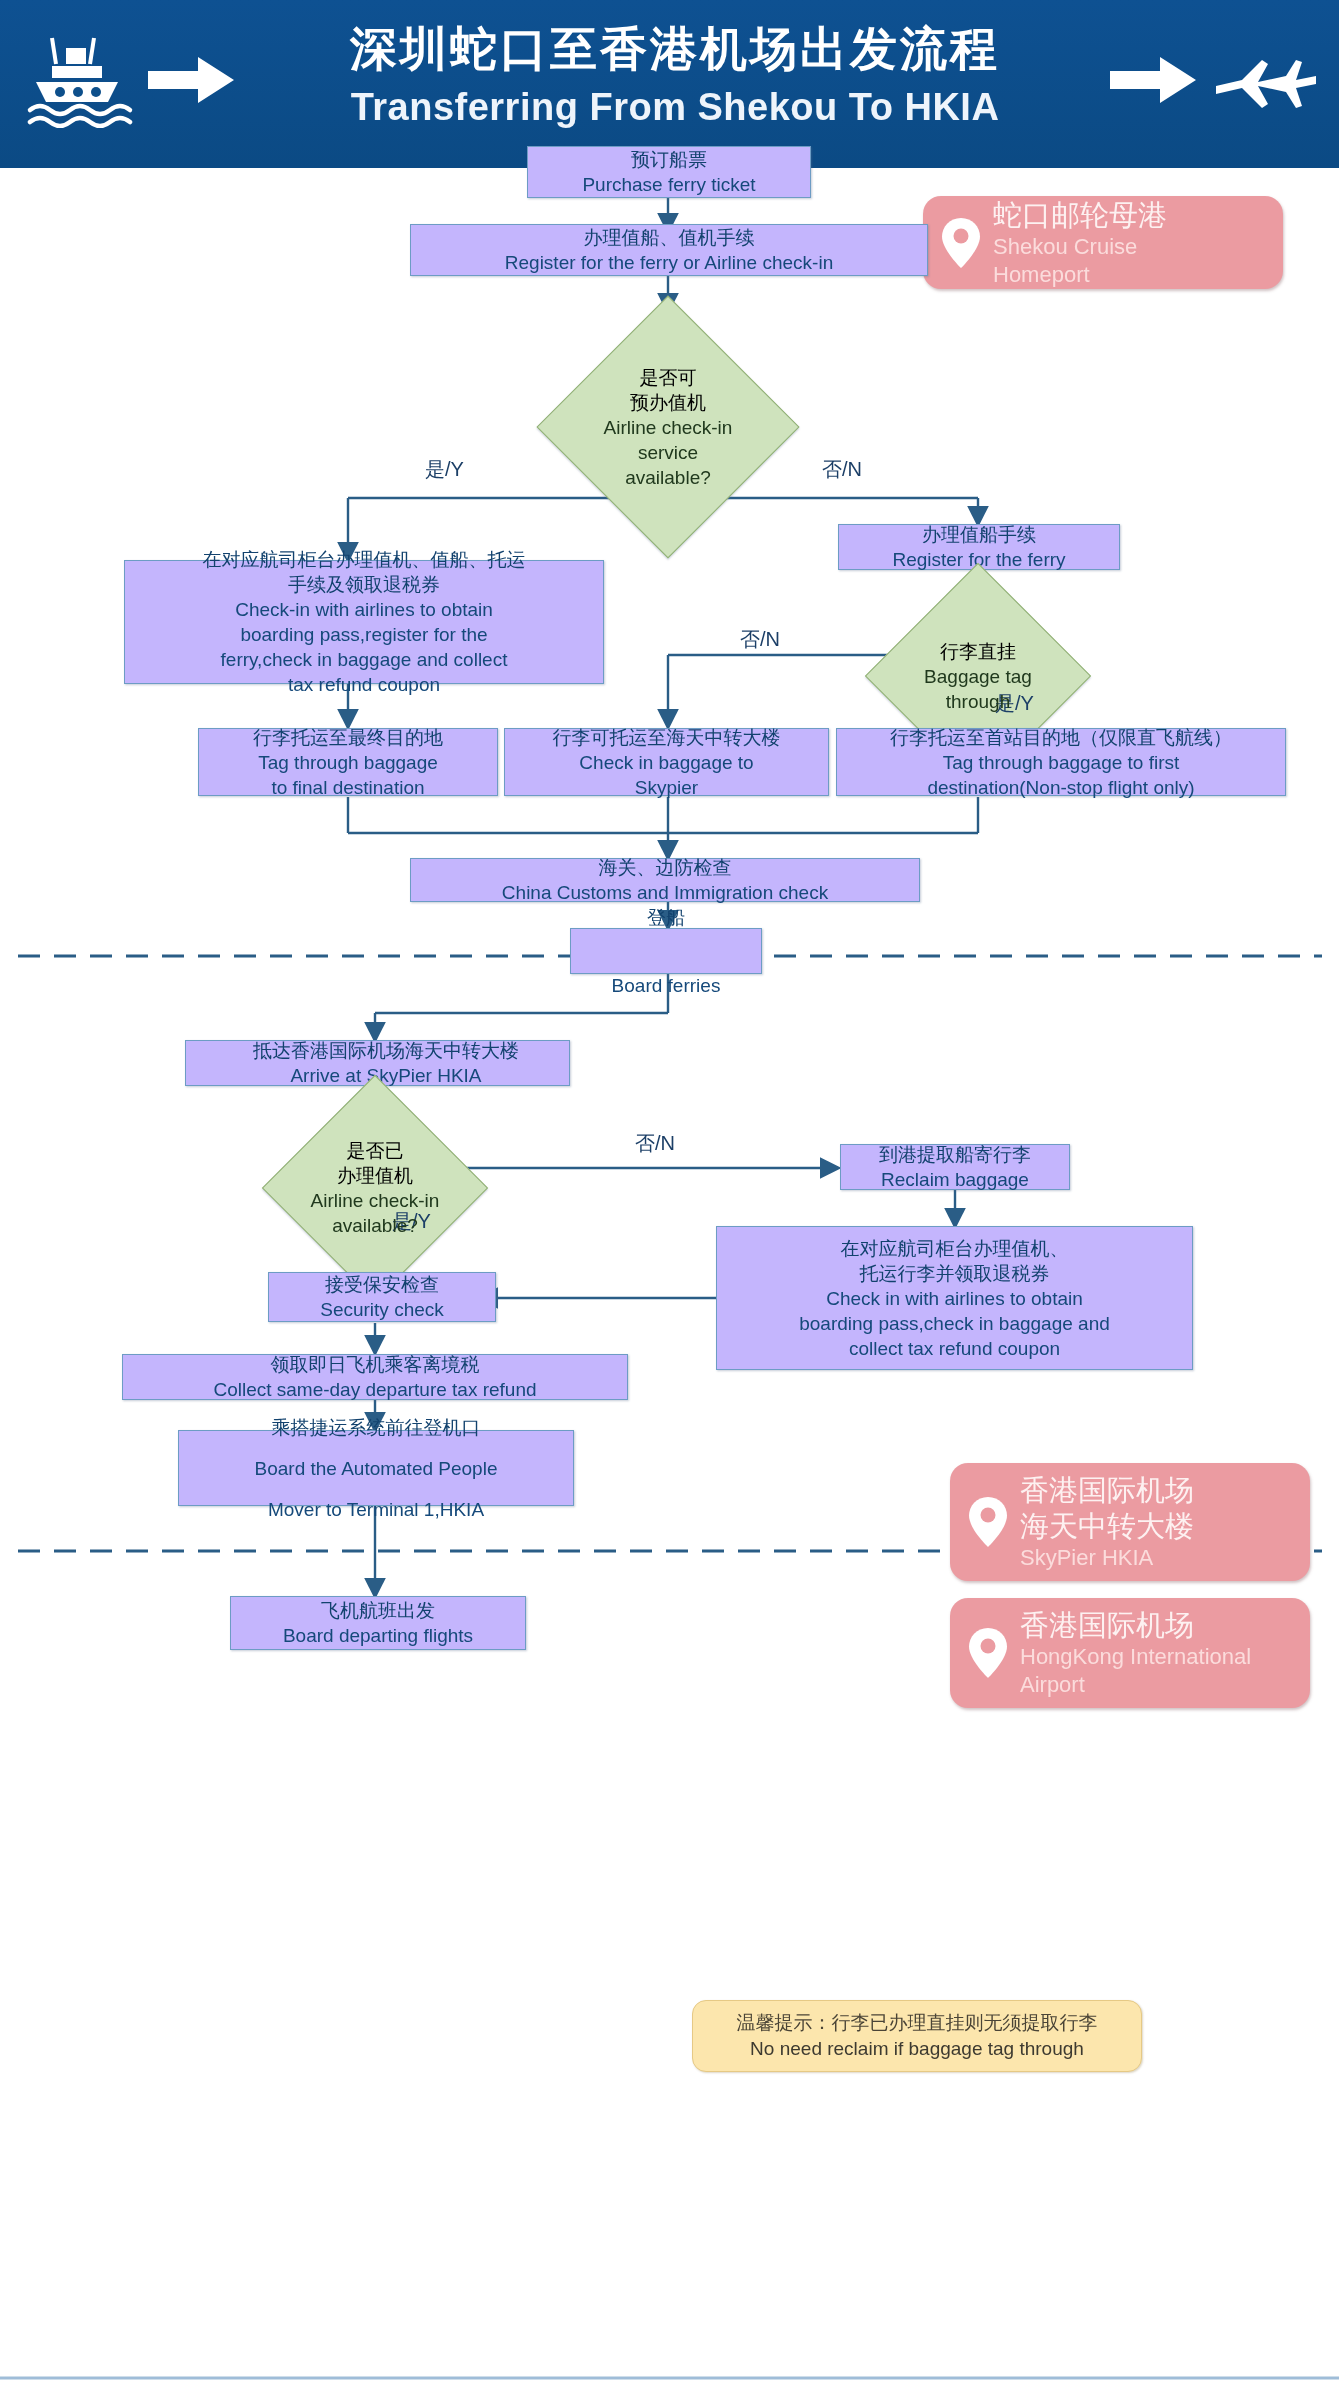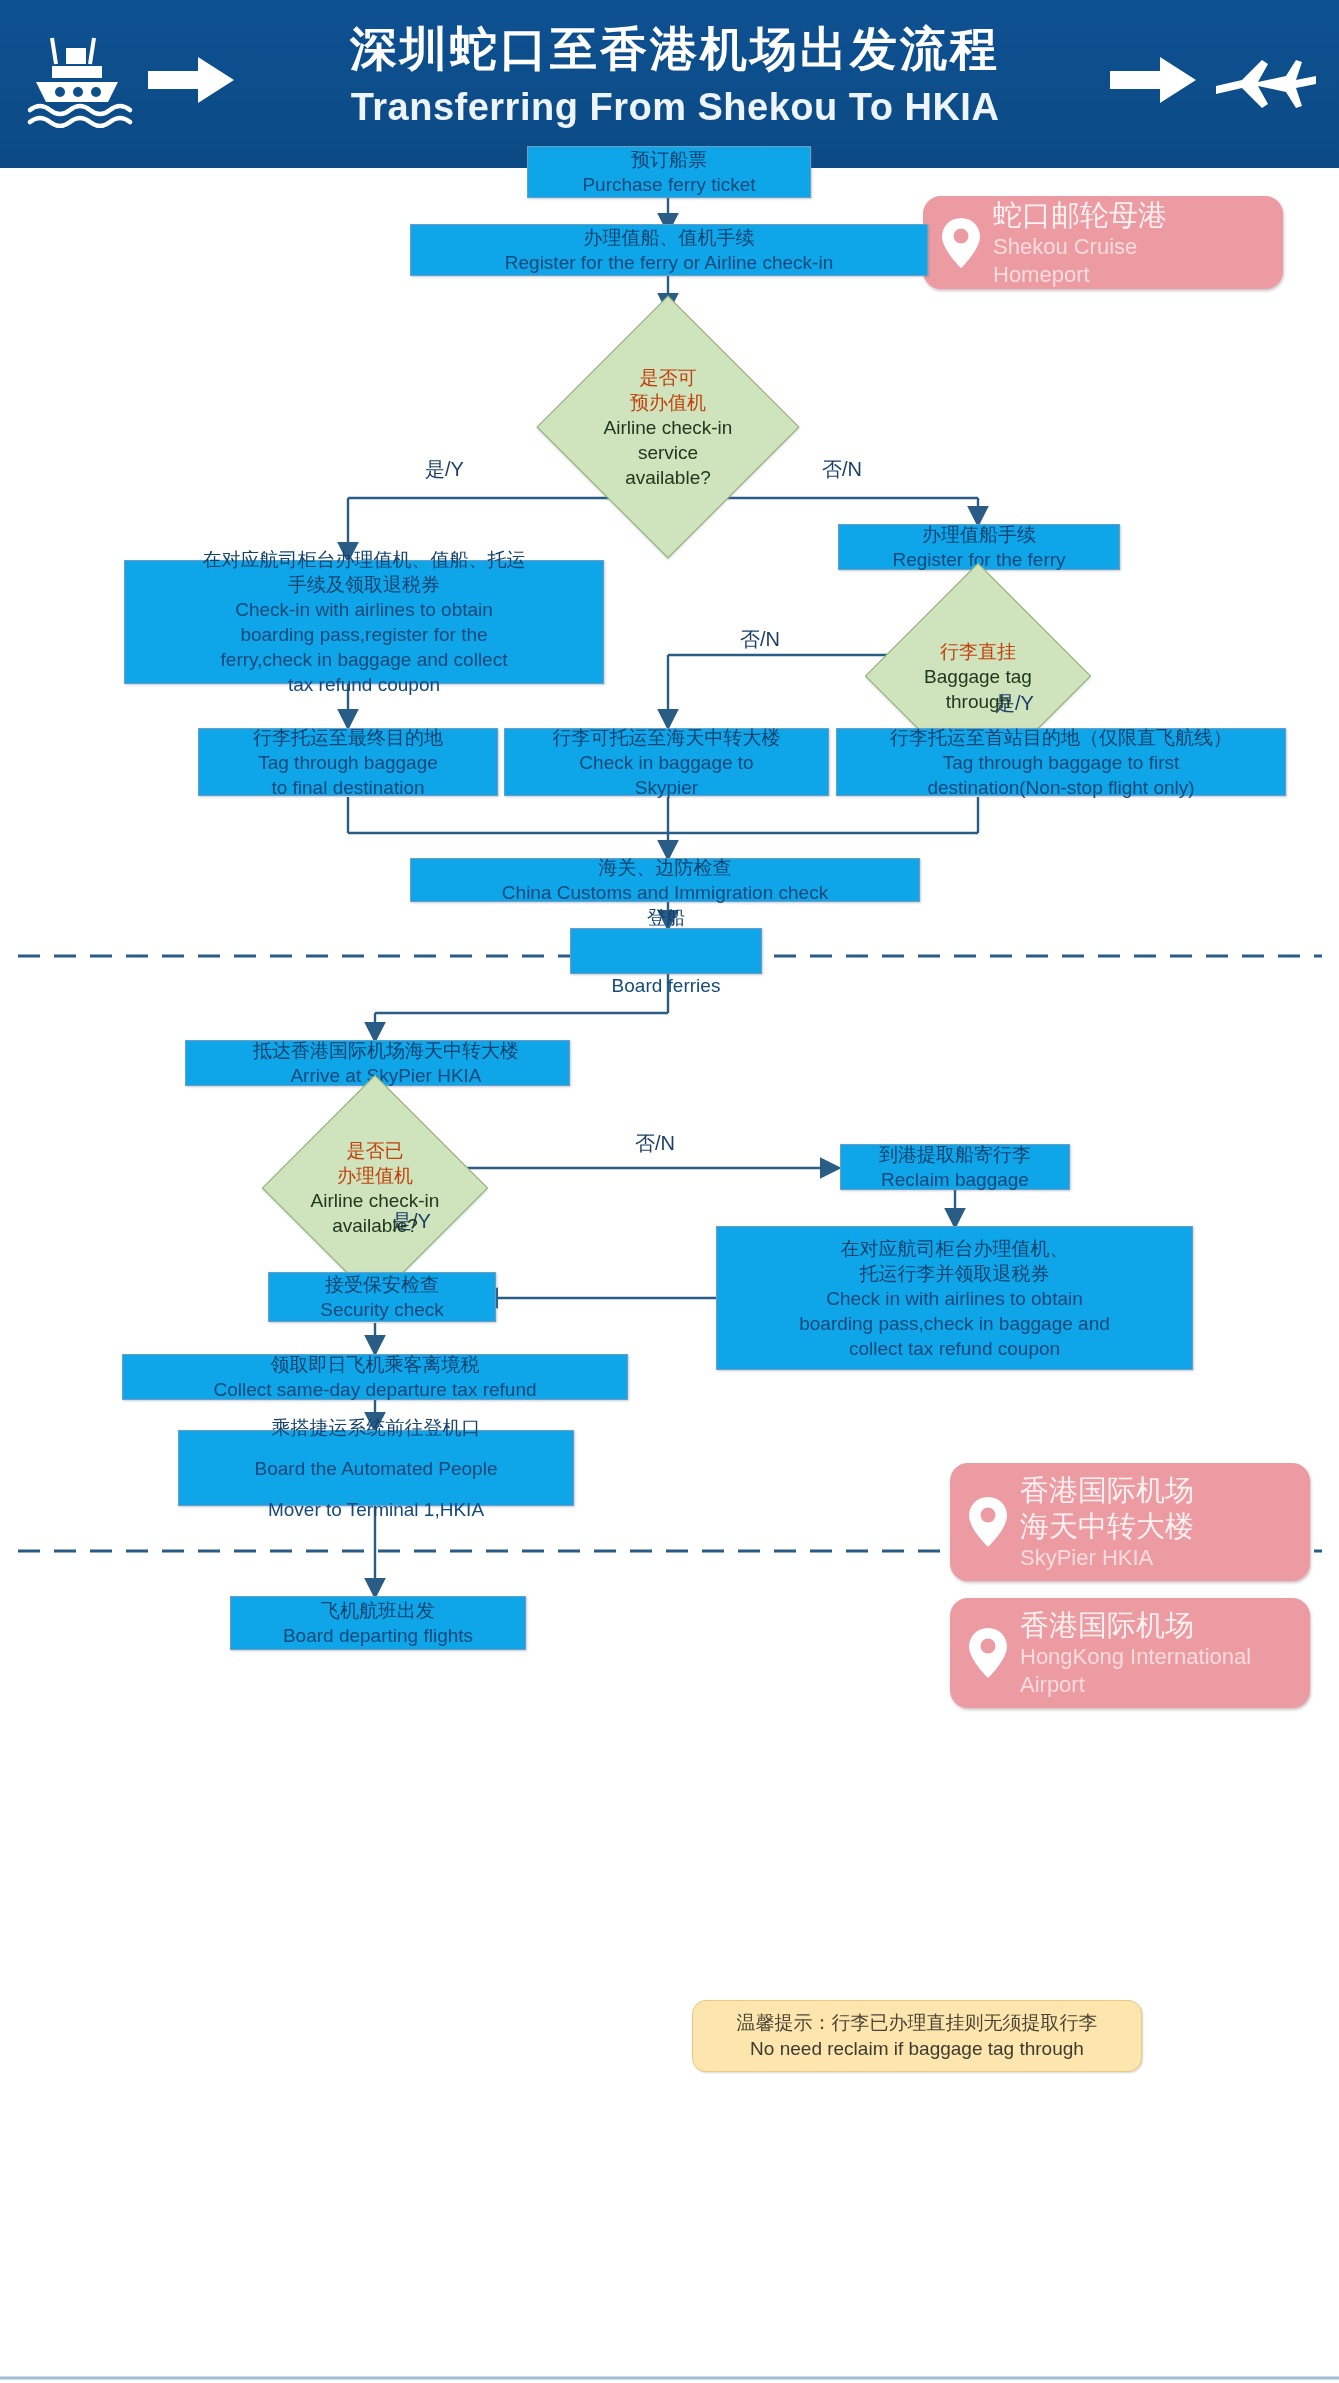--- a/index.html
+++ b/index.html
@@ -37,21 +37,21 @@
   
   .node {
     position: absolute;
     display: flex; flex-direction: column;
     align-items: center; justify-content: center;
     text-align: center;
     color: #1c3f67;
     box-shadow: 1px 1px 2px rgba(90,110,140,.35);
   }
   .proc {
-    background: #0ea5e9;
+    background: #c4b5fd;
     border: 1.3px solid #6d9cc4;
     justify-content: center;
   }
   .proc .cn { font-size: 19px; line-height: 25px; color:#12426e; white-space: nowrap;}
   .proc .en { font-size: 19px; line-height: 25px; color:#15497a; }
   .proc.wrap .en { white-space: normal; }
   .proc.wrap .cn { white-space: normal; }
 
   
   .dia { position: absolute; }
@@ -59,21 +59,21 @@
     position: absolute; left:0; top:0; width:100%; height:100%;
     background: #cfe3bd; border: 1.3px solid #8fae74;
     transform: rotate(45deg);
     box-shadow: 1px 1px 2px rgba(90,110,140,.3);
   }
   .dia .lbl {
     position: absolute; left: 0; top: 0; width: 100%; height: 100%;
     display:flex; flex-direction:column; align-items:center; justify-content:center;
     text-align:center; color:#1d3b1c; z-index: 2;
   }
-  .dia .cn { font-size: 19px; line-height: 25px; color:#c2410c; white-space: nowrap; font-family: Liberation Serif, serif;}
+  .dia .cn { font-size: 19px; line-height: 25px; color:#000000; white-space: nowrap; font-family: Liberation Serif, serif;}
   .dia .en { font-size: 19px; line-height: 25px; color:#20391d; }
 
   
   .elabel {
     position: absolute; font-size: 20px; color: #1c3f67; white-space: nowrap;
   }
 
   
   .zone {
     position: absolute; border-radius: 18px;

